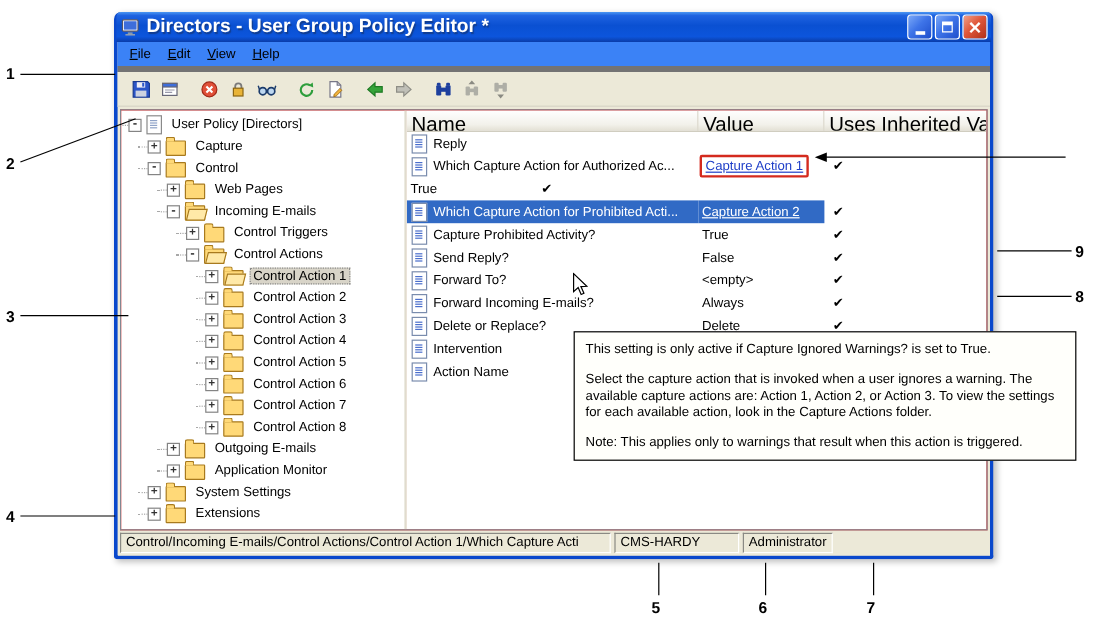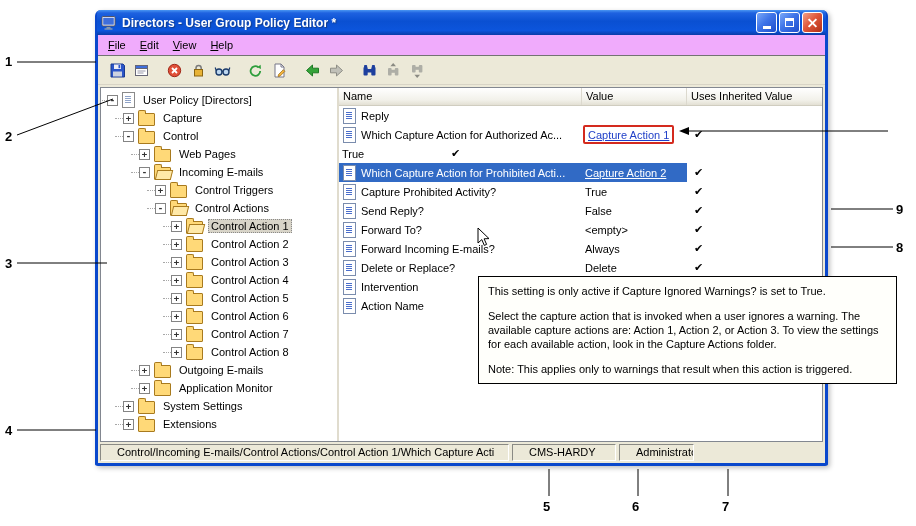--- a/index.html
+++ b/index.html
@@ -11,36 +11,36 @@
   .lines{position:absolute;left:0;top:0;width:916px;height:526px;z-index:50;pointer-events:none;}
 
   
   .window{position:absolute;left:95px;top:10px;width:733px;height:456px;box-sizing:border-box;
           border:3px solid #0A48CC;border-top:none;border-radius:6px 6px 3px 3px;
           background:#ECE9D8;display:flex;flex-direction:column;z-index:10;
           box-shadow:2px 2px 5px rgba(0,0,0,.25);}
   .titlebar{height:25px;flex:none;display:flex;align-items:center;padding:0 3px 0 4px;
             border-radius:4px 4px 0 0;margin:0 -1px;
             background:linear-gradient(180deg,#4A96F2 0%,#1E62E0 12%,#0A50D2 45%,#0C55DC 82%,#0A3CA8 100%);}
-  .title-text{flex:1;color:#fff;font-weight:bold;font-size:12px;margin-left:5px;white-space:nowrap;
+  .title-text{flex:1;color:#fff;font-weight:bold;font-size:16px;margin-left:5px;white-space:nowrap;
               overflow:hidden;text-shadow:1px 1px 1px #123C8C;}
   .wbtn{width:21px;height:21px;margin-left:2px;border:1px solid #fff;border-radius:3px;flex:none;
         display:flex;align-items:center;justify-content:center;box-sizing:border-box;cursor:default;}
   .btn-blue{background:linear-gradient(135deg,#7AA8F8 0%,#3E74E8 45%,#1E4ECC 100%);}
   .btn-close{background:linear-gradient(135deg,#F0A088 0%,#E0573A 45%,#B03018 100%);}
   .glyph-min{width:8px;height:3px;background:#fff;margin-top:9px;}
   .glyph-max{width:9px;height:9px;border:1px solid #fff;border-top:3px solid #fff;box-sizing:border-box;}
   .glyph-close{position:relative;width:11px;height:11px;}
   .glyph-close::before,.glyph-close::after{content:"";position:absolute;left:0;top:4.5px;width:11px;height:2px;background:#fff;}
   .glyph-close::before{transform:rotate(45deg);}
   .glyph-close::after{transform:rotate(-45deg);}
 
   
-  .menubar{height:20px;flex:none;display:flex;align-items:center;padding-left:3px;background:#f0abfc;
-           border-bottom:1px solid #737373;}
+  .menubar{height:20px;flex:none;display:flex;align-items:center;padding-left:3px;background:#3b82f6;
+           border-bottom:5px solid #737373;}
   .menu-item{display:inline-block;padding:2px 7px;font-size:11px;color:#000;}
   .menu-item::first-letter{text-decoration:underline;}
   .toolbar{height:28px;flex:none;display:flex;align-items:center;padding-left:7px;background:#ECE9D8;
            border-bottom:1px solid #D8D4C6;}
   .tbtn{width:24px;height:24px;display:flex;align-items:center;justify-content:center;flex:none;}
   .tsep{width:9px;flex:none;}
 
   
   .content{flex:1;margin:2px 2px 0 2px;border:1px solid #828790;background:#ef4444;display:flex;overflow:hidden;}
   .treepane{width:238px;flex:none;border-right:2px solid #E0DCCE;overflow:hidden;padding:3px 0 0 4px;box-sizing:border-box;background:#FFF;}
@@ -59,40 +59,40 @@
   .icon-folder{width:15px;height:11px;background:#FFD978;border:1px solid #A87A1E;border-radius:1px;position:relative;margin-top:2px;}
   .icon-folder::before{content:"";position:absolute;top:-4px;left:-1px;width:6px;height:3px;background:#FFD978;
                        border:1px solid #A87A1E;border-bottom:none;border-radius:2px 2px 0 0;}
   .icon-folder.open::after{content:"";position:absolute;left:1px;right:-2px;top:2px;bottom:-1px;background:#FFE9A8;
                        border:1px solid #A87A1E;transform:skewX(-14deg);}
   .icon-page{width:11px;height:14px;background:#FFF;border:1px solid #8A8A8A;position:relative;}
   .icon-page::before{content:"";position:absolute;left:2px;top:3px;width:6px;height:1px;background:#8FA3C8;
                      box-shadow:0 2px 0 #8FA3C8,0 4px 0 #8FA3C8,0 6px 0 #8FA3C8;}
 
   
-  .lheader{display:flex;height:17px;flex:none;font-size:11px;color:#000;
-           background:linear-gradient(180deg,#FFFFFF 0%,#F2F1EA 70%,#E3E0D4 100%);border-bottom:1px solid #D0CDC0;}
+  .lheader{display:flex;height:17px;flex:none;font-size:17px;color:#000;
+           background:linear-gradient(180deg,#FFFFFF 0%,#F2F1EA 70%,#E3E0D4 100%);border-bottom:1px solid #D0CDC0;text-decoration:underline;}
   .hcell{padding:2px 4px;border-right:1px solid #DCD9CE;box-sizing:border-box;white-space:nowrap;overflow:hidden;}
   .h-name{width:243px;}.h-value{width:105px;}.h-inh{flex:1;border-right:none;}
   .lrow{display:flex;height:19px;align-items:flex-end;font-size:11px;white-space:nowrap;color:#000;}
   .c-name{width:243px;flex:none;display:flex;align-items:center;padding-left:4px;box-sizing:border-box;height:100%;overflow:hidden;}
   .c-value{width:105px;flex:none;display:flex;align-items:center;padding-left:3px;box-sizing:border-box;height:100%;}
   .c-inh{flex:1;display:flex;align-items:center;padding-left:7px;height:100%;}
   .lrow.selected .c-name,.lrow.selected .c-value{background:#316AC5;color:#FFF;}
   .lrow.selected .linkval{color:#FFF;}
   .linkval{color:#1F3FC8;text-decoration:underline;}
   .redbox{display:inline-flex;align-items:center;border:2px solid #D42A1E;border-radius:2px;padding:0 3px;height:15px;margin-left:-2px;}
   .check{font-family:"DejaVu Sans",sans-serif;font-size:11px;font-weight:bold;}
   .icon-doc{width:11px;height:14px;background:#FFF;border:1px solid #7A8CAD;position:relative;flex:none;margin-right:5px;}
   .icon-doc::before{content:"";position:absolute;left:2px;top:3px;width:6px;height:1px;background:#4A6ECC;
                     box-shadow:0 2px 0 #4A6ECC,0 4px 0 #4A6ECC,0 6px 0 #4A6ECC;}
 
   
   .statusbar{height:17px;flex:none;margin:2px;display:flex;gap:3px;font-size:11px;color:#000;}
-  .sfield{border:1px solid;border-color:#8A8A84 #FFF #FFF #8A8A84;padding:0 16px;line-height:14px;
+  .sfield{border:1px solid;border-color:#8A8A84 #FFF #FFF #8A8A84;padding:0 4px;line-height:14px;
           overflow:hidden;white-space:nowrap;box-sizing:border-box;}
   .f-path{width:409px;}.f-computer{width:104px;}.f-user{width:75px;}.f-version{width:123px;}
   .f-fill{flex:1;border-color:transparent;}
 
   
   .tooltip{position:absolute;left:478px;top:276px;width:419px;box-sizing:border-box;z-index:30;
            background:#FFFFFB;border:1px solid #000;padding:7px 9px;font-size:11px;line-height:14px;color:#000;}
   .tooltip p{margin:0 0 11px;}
   .tooltip p:last-child{margin-bottom:0;}
 

